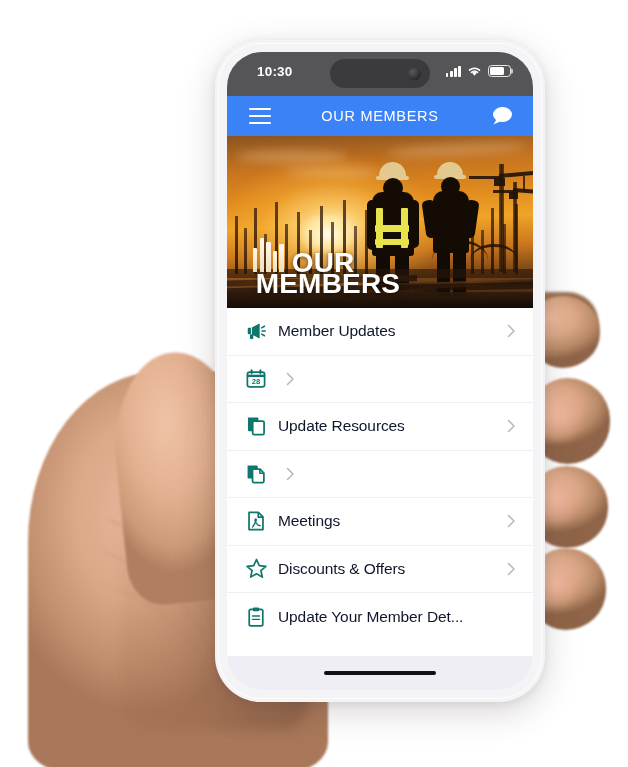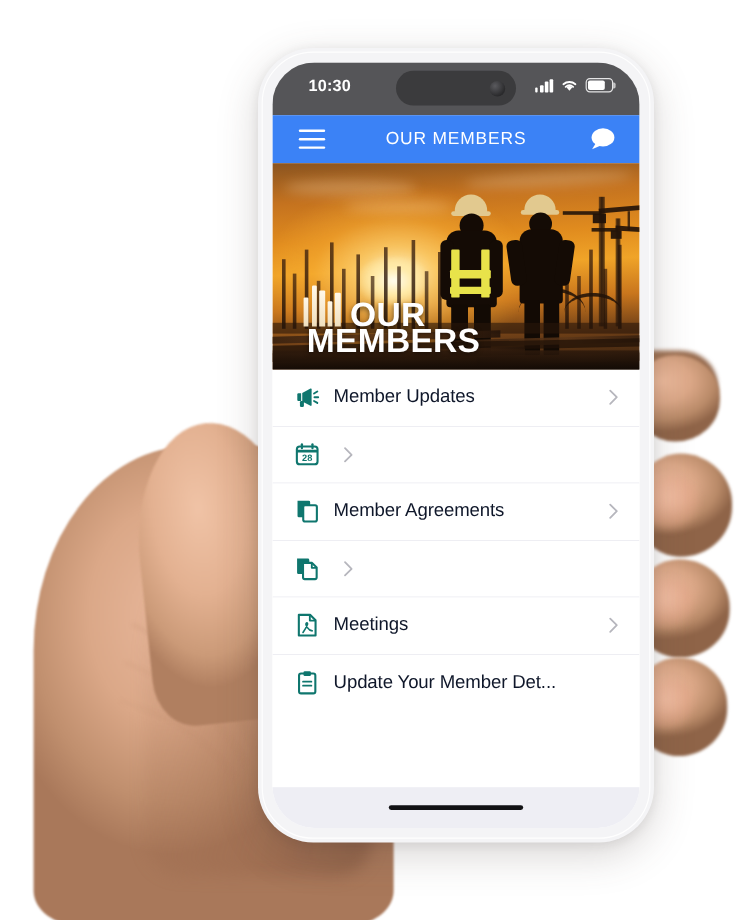--- a/index.html
+++ b/index.html
@@ -604,21 +604,21 @@
         </svg>
       </div>
 
       <div class="menu-row">
         <span class="row-icon">
           <svg width="22" height="22" viewBox="0 0 24 24">
             <path d="M3.2 2.6 H13.4 A1.3 1.3 0 0 1 14.7 3.9 V17.6 H4.5 A1.3 1.3 0 0 1 3.2 16.3 Z" fill="currentColor"></path>
             <rect x="8.4" y="6.6" width="12.4" height="14.8" rx="1.6" fill="#fff" stroke="currentColor" stroke-width="1.9"></rect>
           </svg>
         </span>
-        <span class="row-label">Member Agreements</span>
+        <span class="row-label">Update Resources</span>
         <svg class="row-chevron" viewBox="0 0 16 16">
           <path d="M5.5 2.5 L11 8 L5.5 13.5" stroke="currentColor" stroke-width="1.5" fill="none" stroke-linecap="round" stroke-linejoin="round"></path>
         </svg>
       </div>
 
       <div class="menu-row">
         <span class="row-icon">
           <svg width="22" height="22" viewBox="0 0 24 24">
             <path d="M2.8 2.6 H12.6 A1.3 1.3 0 0 1 13.9 3.9 V16.8 H4.1 A1.3 1.3 0 0 1 2.8 15.5 Z" fill="currentColor"></path>
             <path d="M8.2 6.6 H16.4 L20.6 10.9 V20 A1.4 1.4 0 0 1 19.2 21.4 H9.6 A1.4 1.4 0 0 1 8.2 20 Z" fill="#fff" stroke="currentColor" stroke-width="1.9" stroke-linejoin="round"></path>
@@ -638,20 +638,31 @@
             <path d="M14.4 2.8 V7.8 H19.5" fill="none" stroke="currentColor" stroke-width="1.7" stroke-linejoin="round"></path>
             <path d="M8.2 18.6 C10 16 11.6 13.2 12.2 11.4 C12.6 10.2 12 9.6 11.4 10 C10.7 10.5 11 12.4 12.2 14.2 C13.3 15.9 15 17 16.6 17.1" fill="none" stroke="currentColor" stroke-width="1.5" stroke-linecap="round" stroke-linejoin="round"></path>
           </svg>
         </span>
         <span class="row-label">Meetings</span>
         <svg class="row-chevron" viewBox="0 0 16 16">
           <path d="M5.5 2.5 L11 8 L5.5 13.5" stroke="currentColor" stroke-width="1.5" fill="none" stroke-linecap="round" stroke-linejoin="round"></path>
         </svg>
       </div>
 
+      <div class="menu-row">
+        <span class="row-icon">
+          <svg width="23" height="23" viewBox="0 0 24 24">
+            <path d="M12 2.6 L14.9 9.0 L21.8 9.7 L16.6 14.2 L18.1 21.0 L12 17.5 L5.9 21.0 L7.4 14.2 L2.2 9.7 L9.1 9.0 Z" fill="none" stroke="currentColor" stroke-width="1.8" stroke-linejoin="round"></path>
+          </svg>
+        </span>
+        <span class="row-label">Discounts &amp; Offers</span>
+        <svg class="row-chevron" viewBox="0 0 16 16">
+          <path d="M5.5 2.5 L11 8 L5.5 13.5" stroke="currentColor" stroke-width="1.5" fill="none" stroke-linecap="round" stroke-linejoin="round"></path>
+        </svg>
+      </div>
 
       <div class="menu-row">
         <span class="row-icon">
           <svg width="22" height="22" viewBox="0 0 24 24">
             <rect x="4.6" y="3.6" width="14.8" height="18" rx="1.8" fill="none" stroke="currentColor" stroke-width="1.9"></rect>
             <rect x="8.6" y="1.6" width="6.8" height="4.2" rx="1.2" fill="currentColor"></rect>
             <path d="M8.2 11 H15.8" stroke="currentColor" stroke-width="1.6" stroke-linecap="round"></path>
             <path d="M8.2 14.6 H15.8" stroke="currentColor" stroke-width="1.6" stroke-linecap="round"></path>
           </svg>
         </span>

